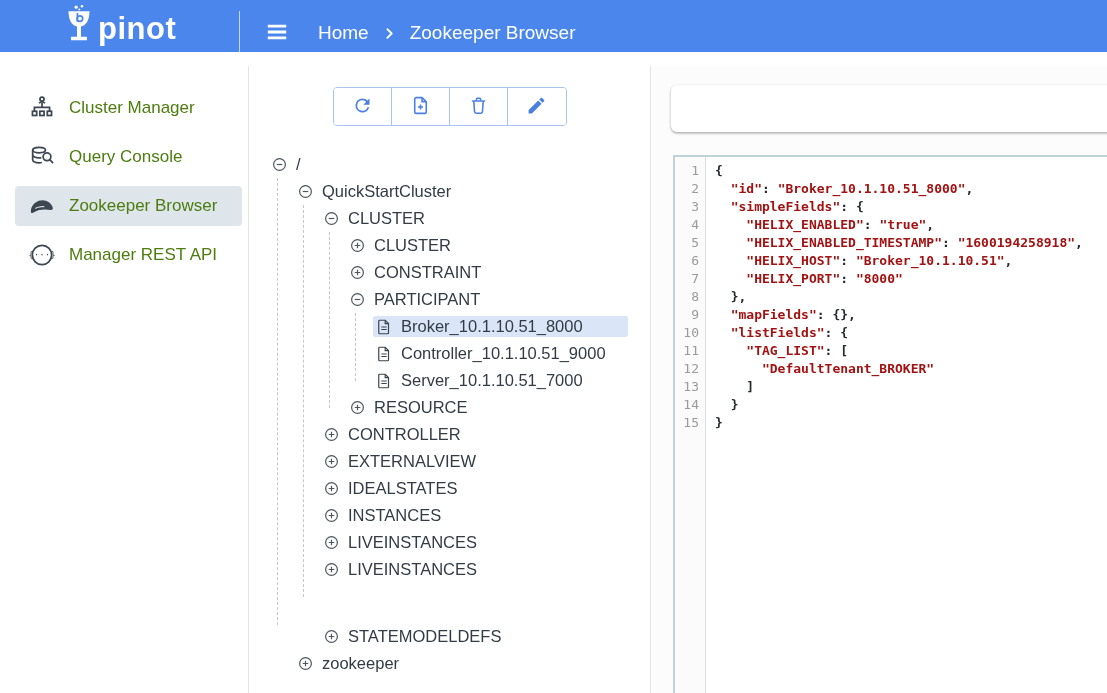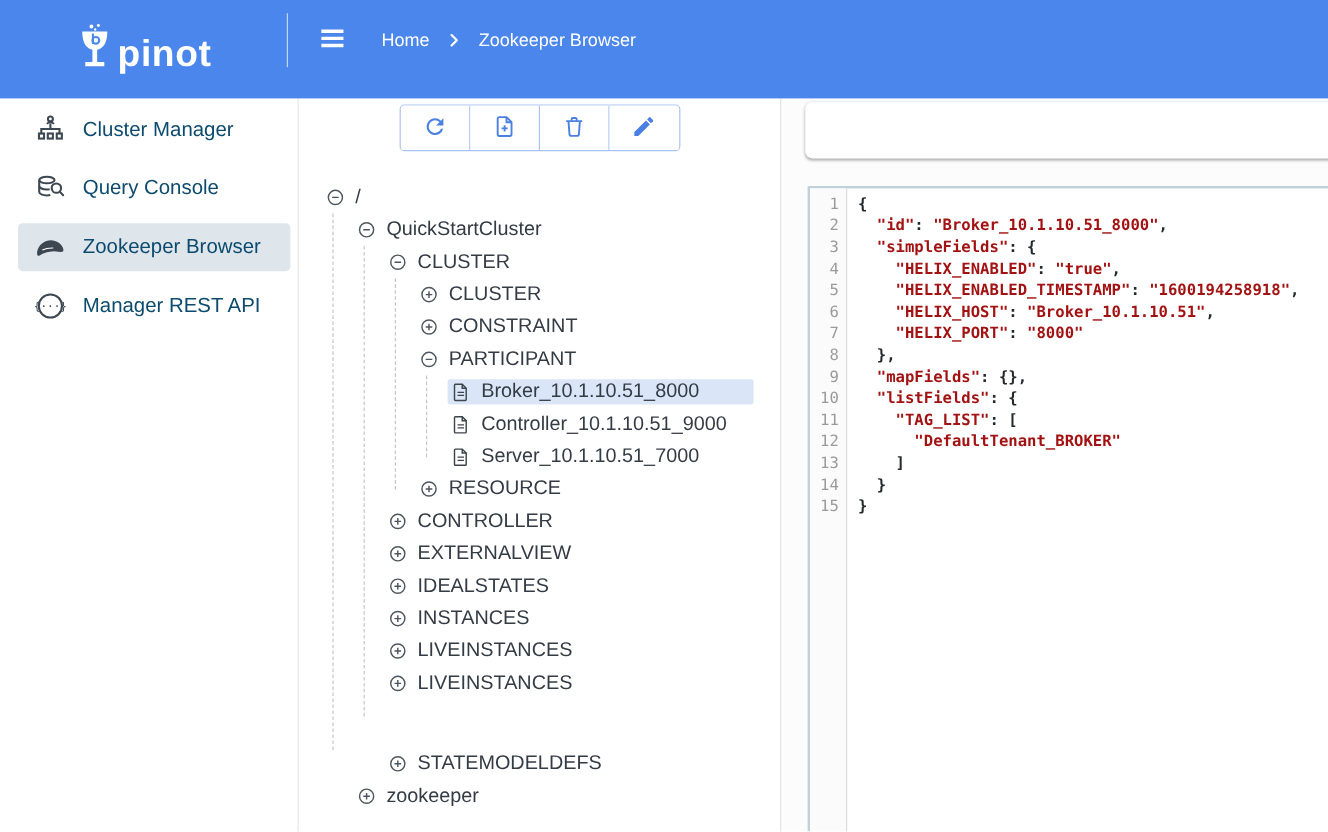--- a/index.html
+++ b/index.html
@@ -4,43 +4,43 @@
 <style>
   * { box-sizing: border-box; }
   html,body { margin:0; padding:0; }
   body {
     width:1107px; height:693px; overflow:hidden; position:relative;
     font-family:"Liberation Sans", sans-serif; background:#fff;
   }
 
   
   .app-bar {
-    position:absolute; top:0; left:0; right:0; height:82px;
+    position:absolute; top:0; left:0; right:0; height:52px;
     background:#4a86ec; color:#fff; display:flex; align-items:center;
     z-index:5;
   }
   .logo { display:flex; align-items:flex-end; margin-left:62px; cursor:pointer; }
   .logo svg { width:34px; height:40px; }
   .logo-text { font-size:31px; font-weight:bold; letter-spacing:.5px; line-height:1; margin-left:2px; padding-bottom:4px; }
   .hdr-divider { position:absolute; left:239px; top:11px; width:1px; height:45px; background:rgba(255,255,255,.65); }
   .menu-btn { position:absolute; left:262px; top:19px; width:30px; height:28px; background:transparent; border:none; cursor:pointer; padding:0; }
   .menu-btn svg { width:26px; height:26px; }
-  .breadcrumb { position:absolute; left:318px; top:0; height:66px; display:flex; align-items:center; gap:13px; font-size:15px; }
+  .breadcrumb { position:absolute; left:318px; top:0; height:66px; display:flex; align-items:center; gap:13px; font-size:19px; }
   .crumb-link { color:#fff; text-decoration:none; cursor:pointer; }
   .crumb-sep svg { width:15px; height:15px; display:block; }
   .crumb-current { color:#fff; }
 
   
   .sidebar {
     position:absolute; top:66px; left:0; width:249px; bottom:0;
     background:#fff; border-right:1px solid #e4e4e4; padding-top:22px;
   }
   .side-item {
     display:flex; align-items:center; height:40px; margin:0 6px 9px 15px;
-    padding-left:13px; border-radius:4px; cursor:pointer; color:#0c4a6e;
+    padding-left:13px; border-radius:4px; cursor:pointer; color:#4d7c0f;
   }
   .side-item.selected { background:#dee6ec; }
   .side-icon { width:27px; height:27px; display:flex; align-items:center; justify-content:center; }
   .side-icon svg { width:26px; height:26px; }
   .side-label { margin-left:14px; font-size:17px; }
 
   
   .tree-panel {
     position:absolute; top:66px; left:249px; width:402px; bottom:0;
     background:#fff; border-right:1px solid #e4e4e4;

